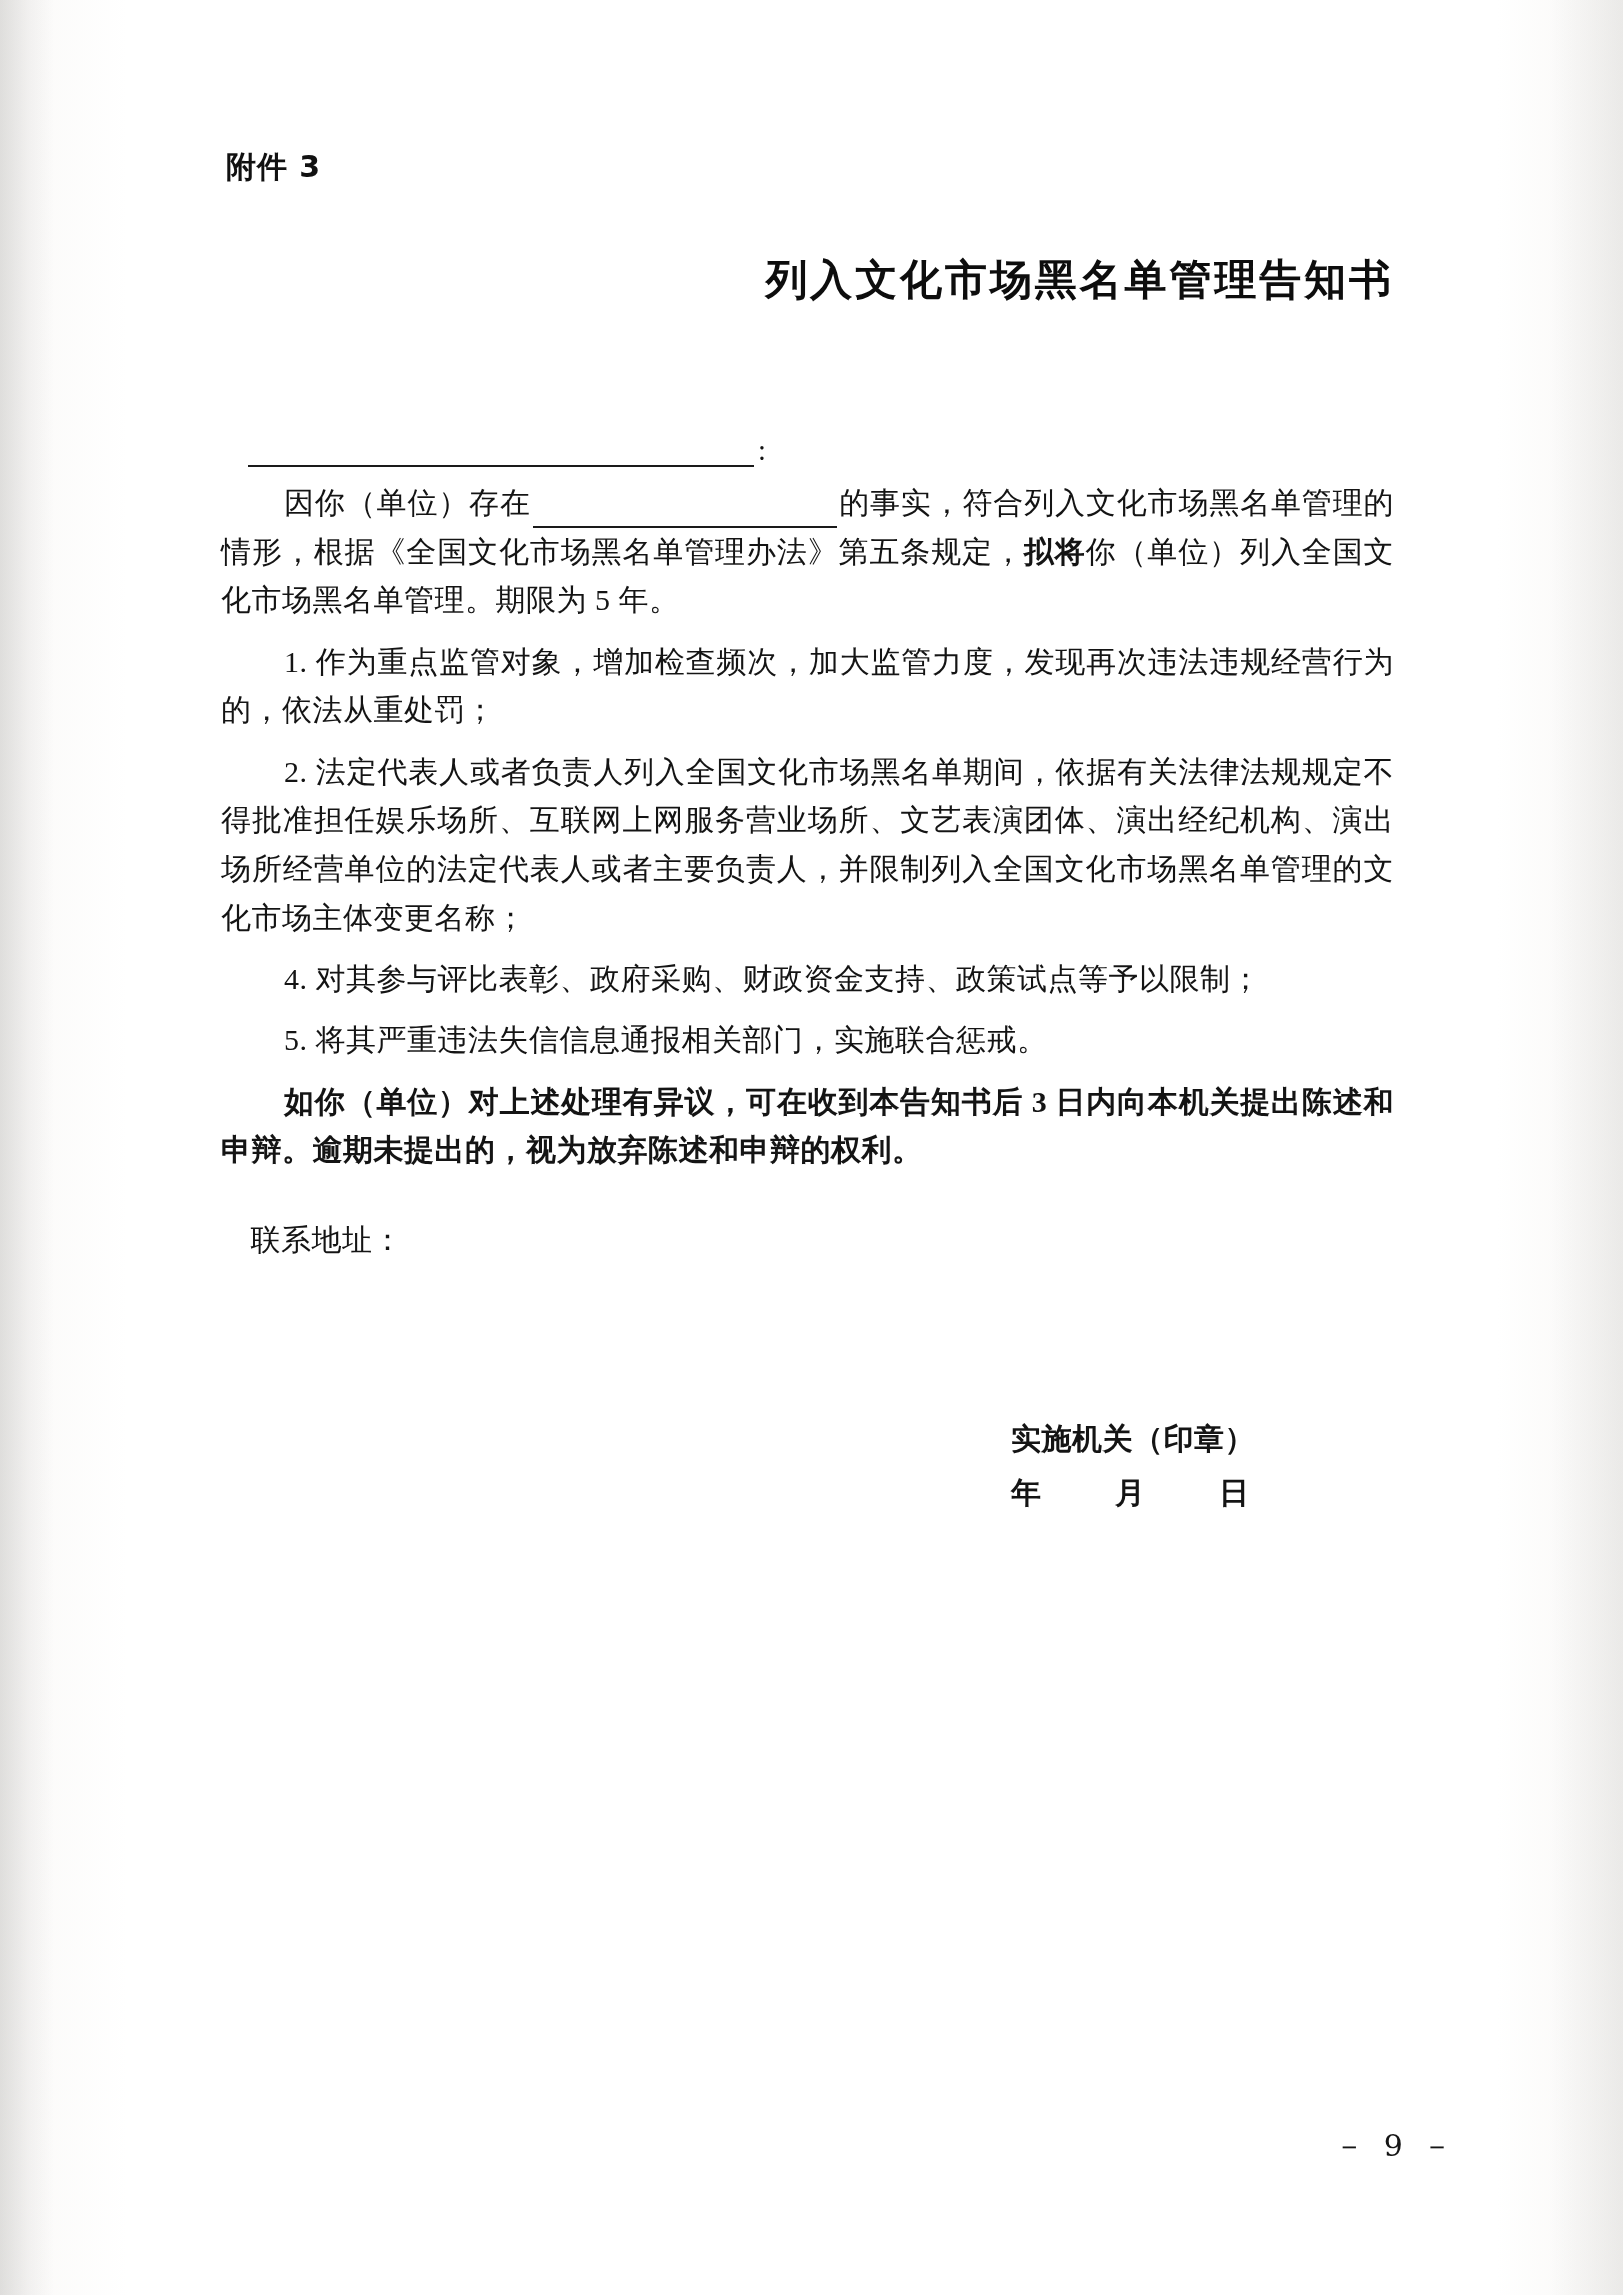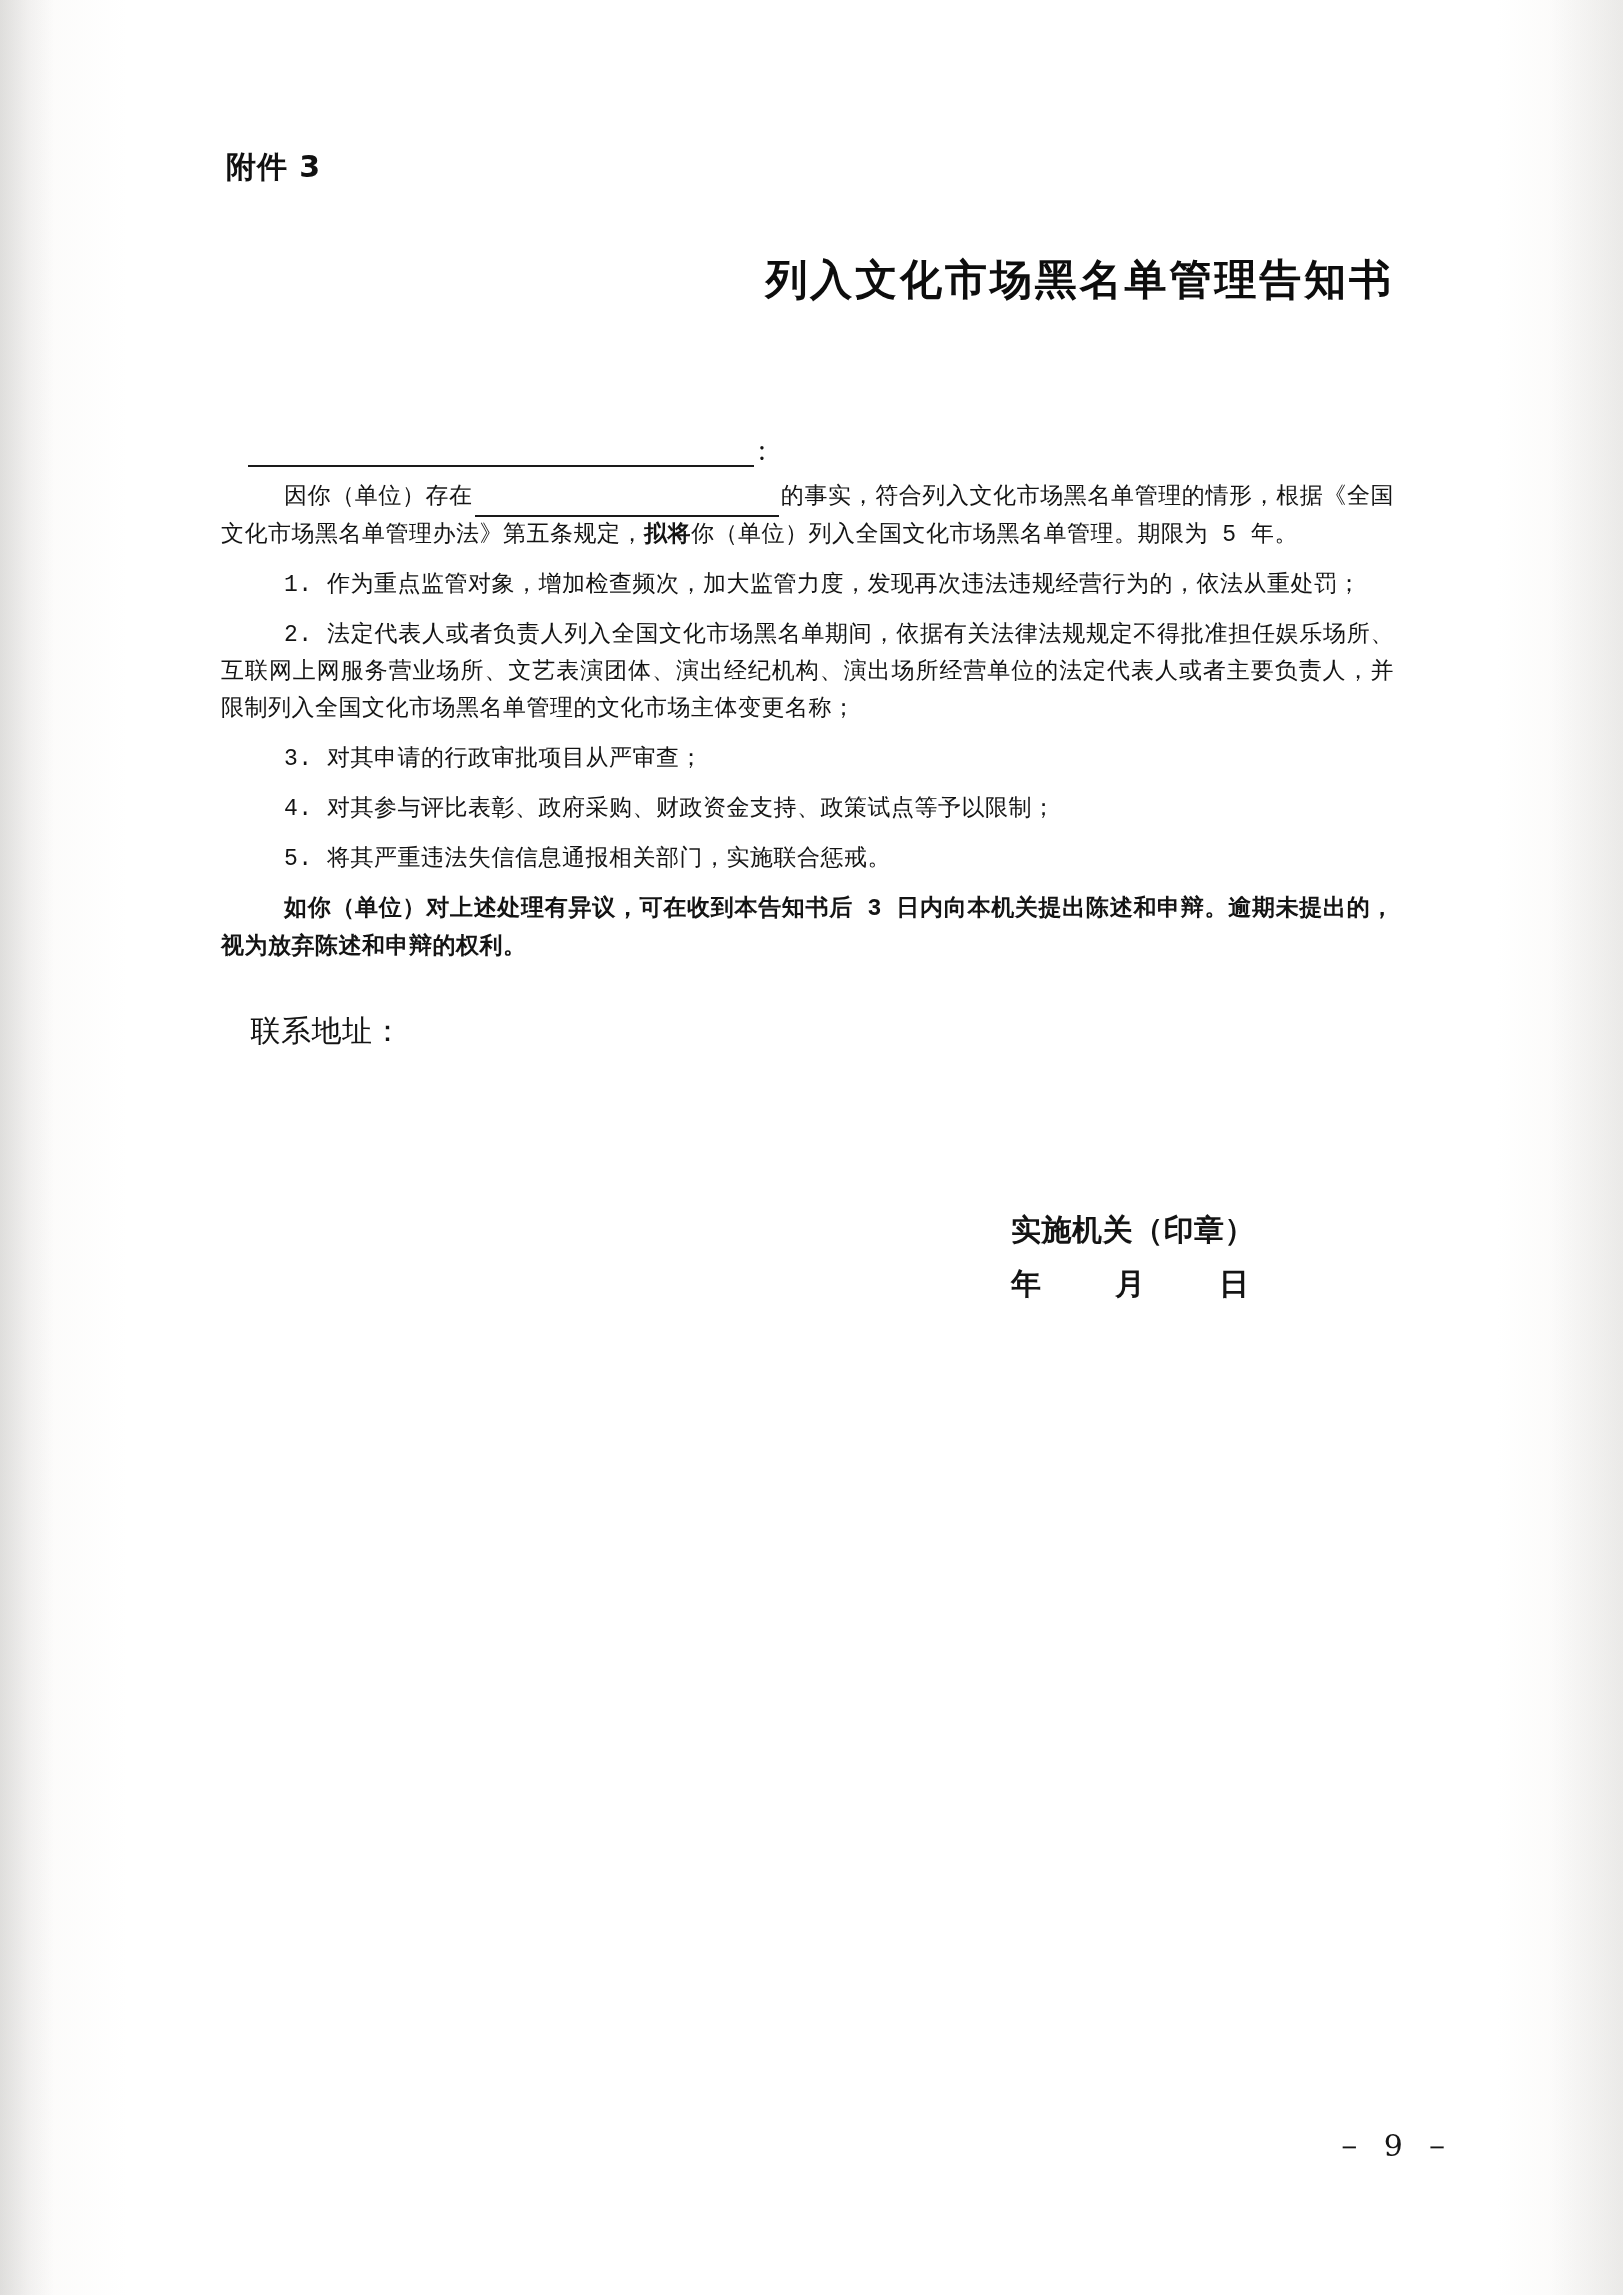--- a/index.html
+++ b/index.html
@@ -82,27 +82,26 @@
   }
   .colon {
     font-size: 28.5px;
     margin-left: 3.9px;
     line-height: 1;
     position: relative;
     top: -1px;
   }
 
   p.para {
-    font-size: 23px;
+    font-size: 30px;
     line-height: 1.62;
     margin: 12.8px 0 0 0;
     text-align: justify;
     text-justify: inter-ideograph;
     letter-spacing: 0.5px;
-    font-family: Liberation Mono, monospace;
   }
   p.indent { text-indent: 63px; }
 
   .blank-inline {
     display: inline-block;
     width: 304px;
     border-bottom: 2px solid #1a1a1a;
     height: 21.6px;
     margin: 0 2px;
     vertical-align: bottom;
@@ -158,21 +157,20 @@
       <span class="colon">:</span>
     </div>
 
     <p class="para indent">
       <span>因你（单位）存在</span><span class="blank-inline"></span><span>的事实，符合列入文化市场黑名单管理的情形，根据《全国文化市场黑名单管理办法》第五条规定，</span><span class="bold">拟将</span><span>你（单位）列入全国文化市场黑名单管理。期限为 5 年。</span>
     </p>
 
 
     <p class="para indent">1. 作为重点监管对象，增加检查频次，加大监管力度，发现再次违法违规经营行为的，依法从重处罚；</p>
     <p class="para indent">2. 法定代表人或者负责人列入全国文化市场黑名单期间，依据有关法律法规规定不得批准担任娱乐场所、互联网上网服务营业场所、文艺表演团体、演出经纪机构、演出场所经营单位的法定代表人或者主要负责人，并限制列入全国文化市场黑名单管理的文化市场主体变更名称；</p>
-    <p class="para indent">3. 对其申请的行政审批项目从严审查；</p>
     <p class="para indent">4. 对其参与评比表彰、政府采购、财政资金支持、政策试点等予以限制；</p>
     <p class="para indent">5. 将其严重违法失信信息通报相关部门，实施联合惩戒。</p>
 
     <p class="para indent bold">如你（单位）对上述处理有异议，可在收到本告知书后 3 日内向本机关提出陈述和申辩。逾期未提出的，视为放弃陈述和申辩的权利。</p>
 
     <div class="contact-block">
       <div class="contact-row">
         <span>联系地址：</span>
       </div>
     </div>

